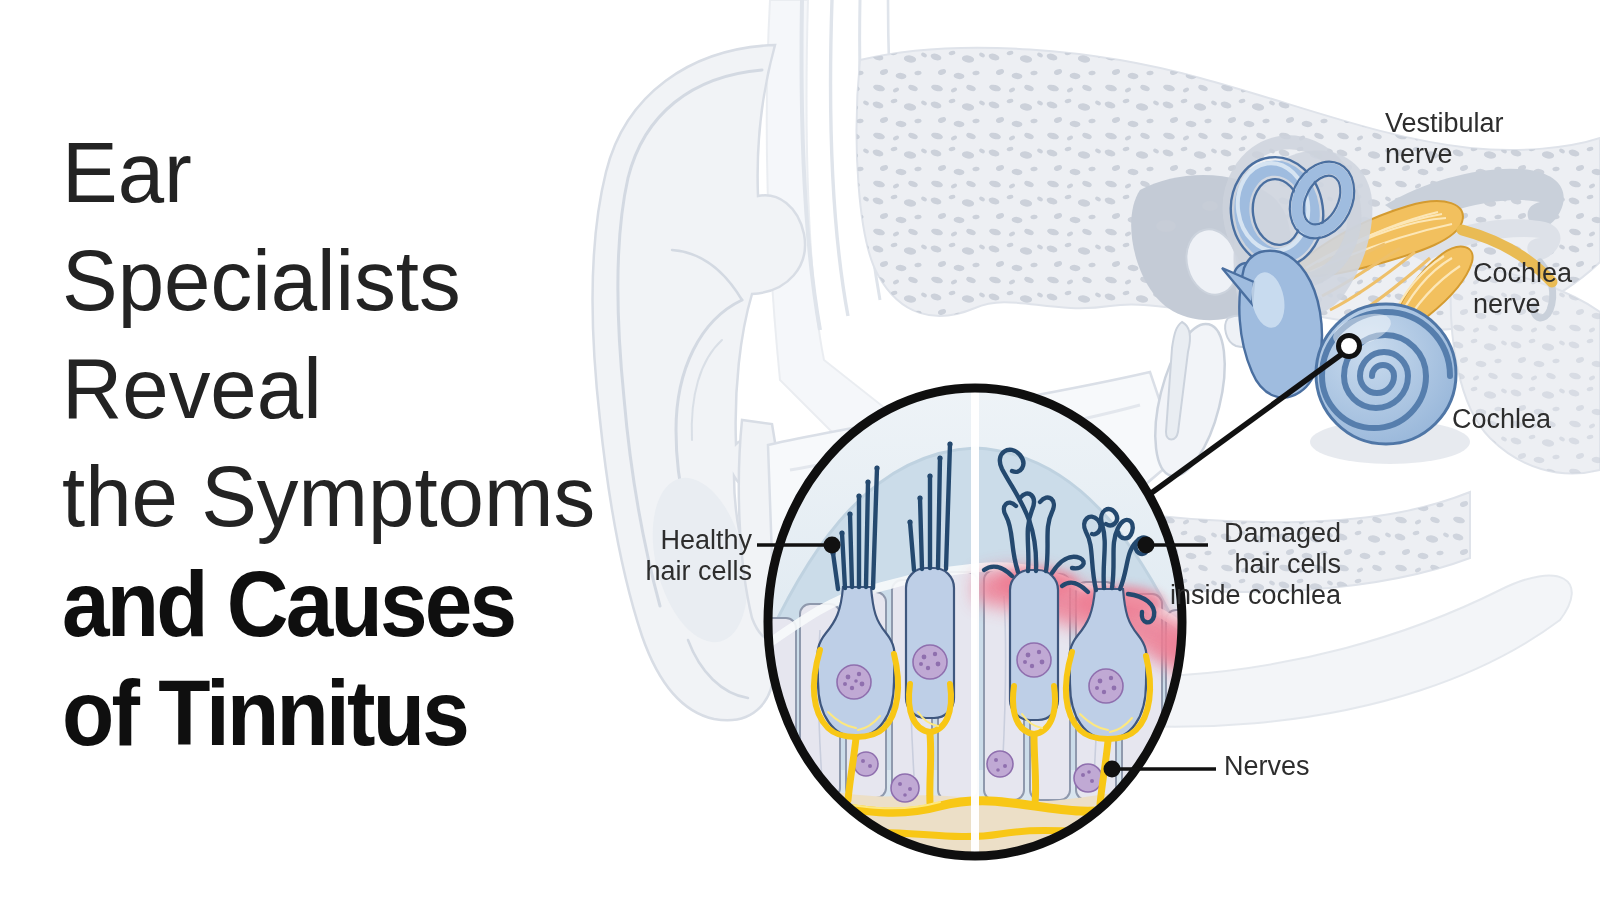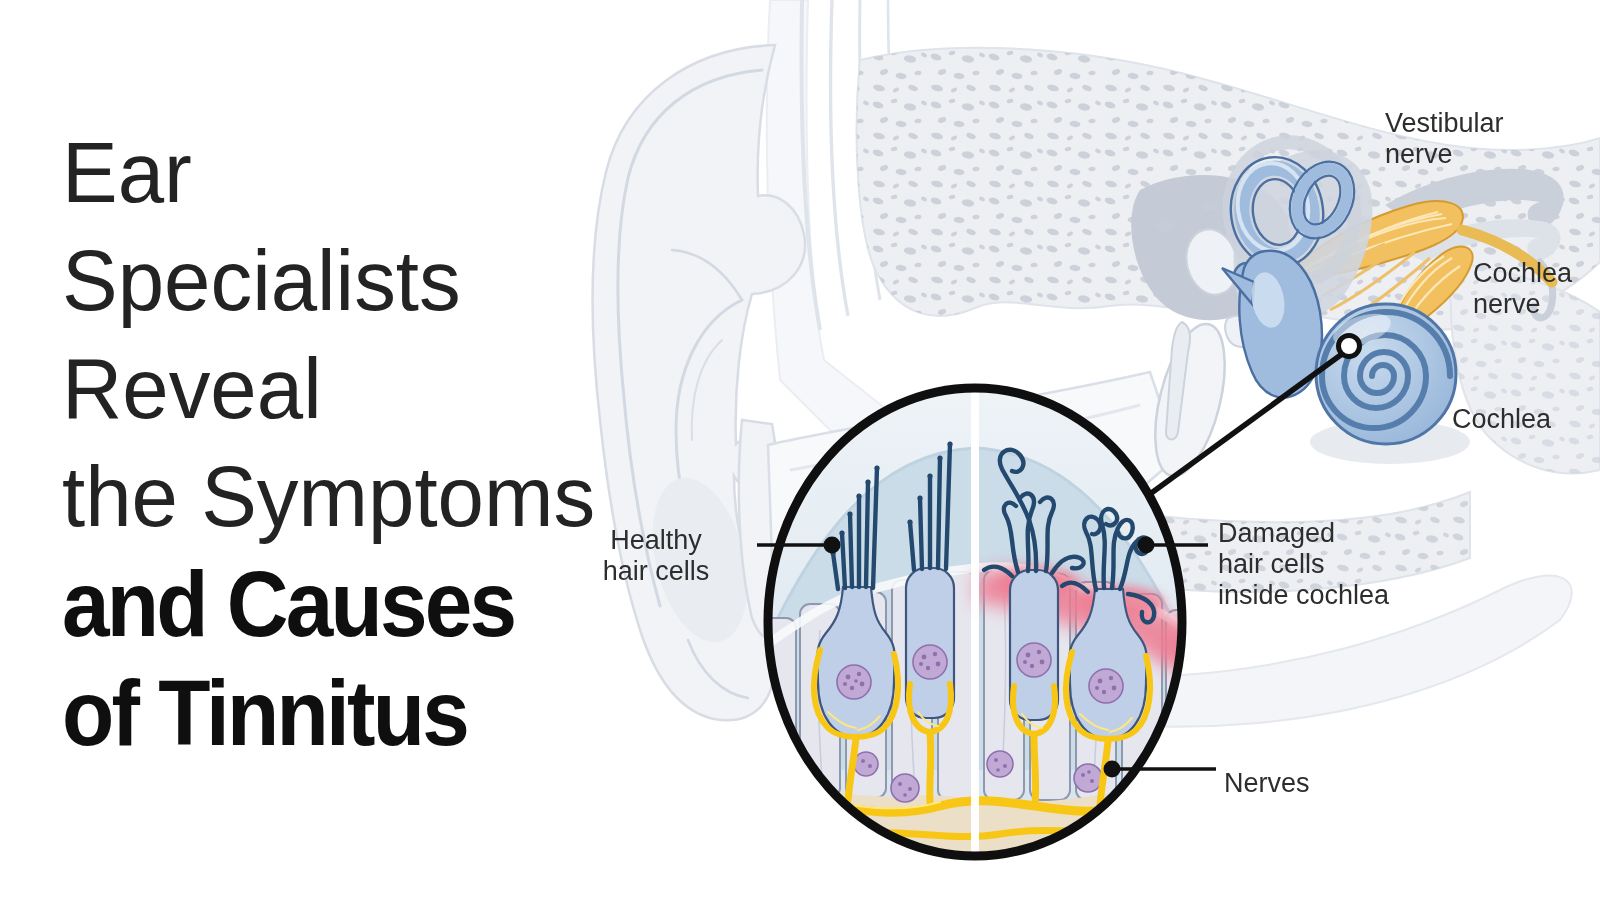--- a/index.html
+++ b/index.html
@@ -13,23 +13,23 @@
            transform:scaleX(.97);transform-origin:left;}
   .t-bold{font-size:92px;line-height:109px;font-weight:800;letter-spacing:-3px;
           color:var(--title-bold-color,#0f0f0f);transform:scaleX(.93);transform-origin:left;}
 
   
   .lbl{position:absolute;font-size:27px;line-height:31px;color:var(--label-color,#2d2d2d);
        white-space:pre-line;}
   .lbl-vest{left:1385px;top:108px;}
   .lbl-cochnerve{left:1473px;top:258px;}
   .lbl-cochlea{left:1452px;top:404px;}
-  .lbl-healthy{left:560px;top:525px;width:192px;text-align:center;}
-  .lbl-damaged{left:1218px;top:518px;}
-  .lbl-nerves{left:1224px;top:768px;}
+  .lbl-healthy{left:560px;top:525px;width:192px;text-align:right;}
+  .lbl-damaged{left:1170px;top:518px;text-align:right;}
+  .lbl-nerves{left:1224px;top:751px;}
 
   
   .spk{fill:var(--bone-speckle,#c7cdd7);}
   .bone{fill:#edeff3;stroke:#dfe3ea;stroke-width:2;}
   .soft{fill:#f2f4f8;stroke:#e2e6ec;stroke-width:2;}
   .pinna{fill:#f1f3f6;stroke:#d8dde5;stroke-width:2.5;}
   .fold{stroke:#d3d9e2;fill:none;stroke-linecap:round;}
   .graysheath{fill:#c9d0da;}
   .graysheath2{fill:#dde1e8;}
   .yfill{fill:var(--nerve-yellow,#f2c05e);stroke:#d49b30;stroke-width:2;}

